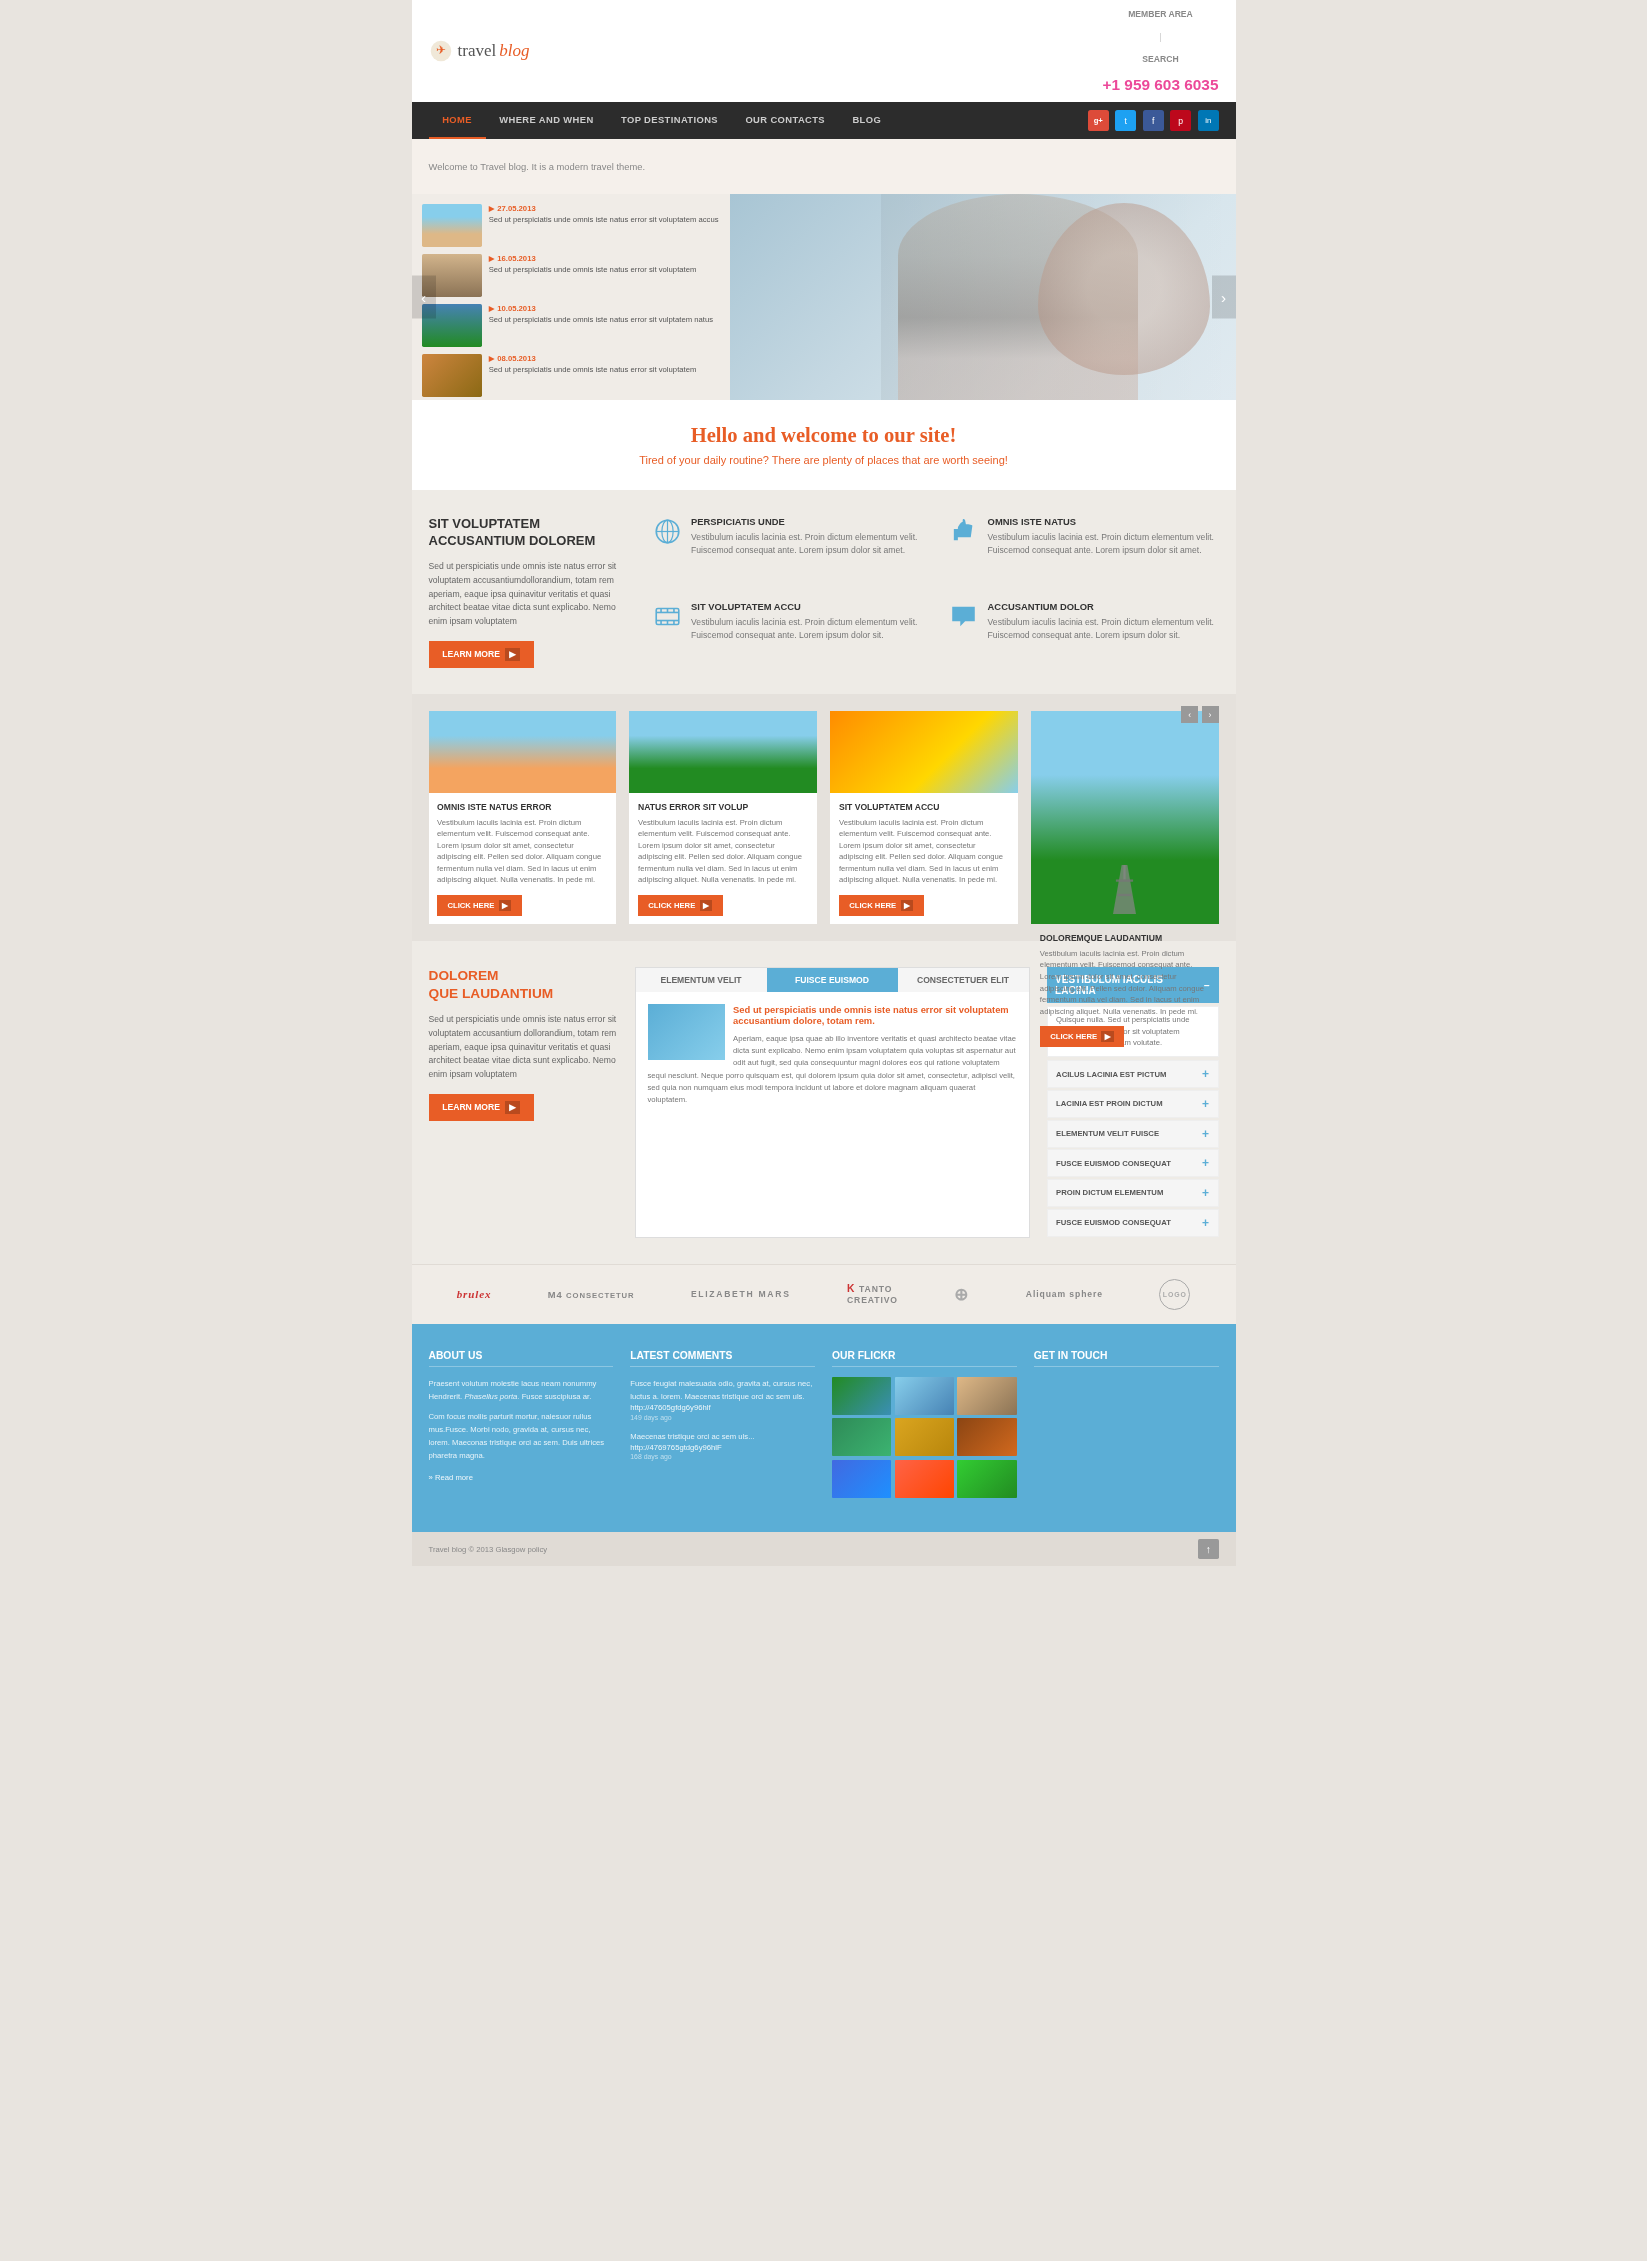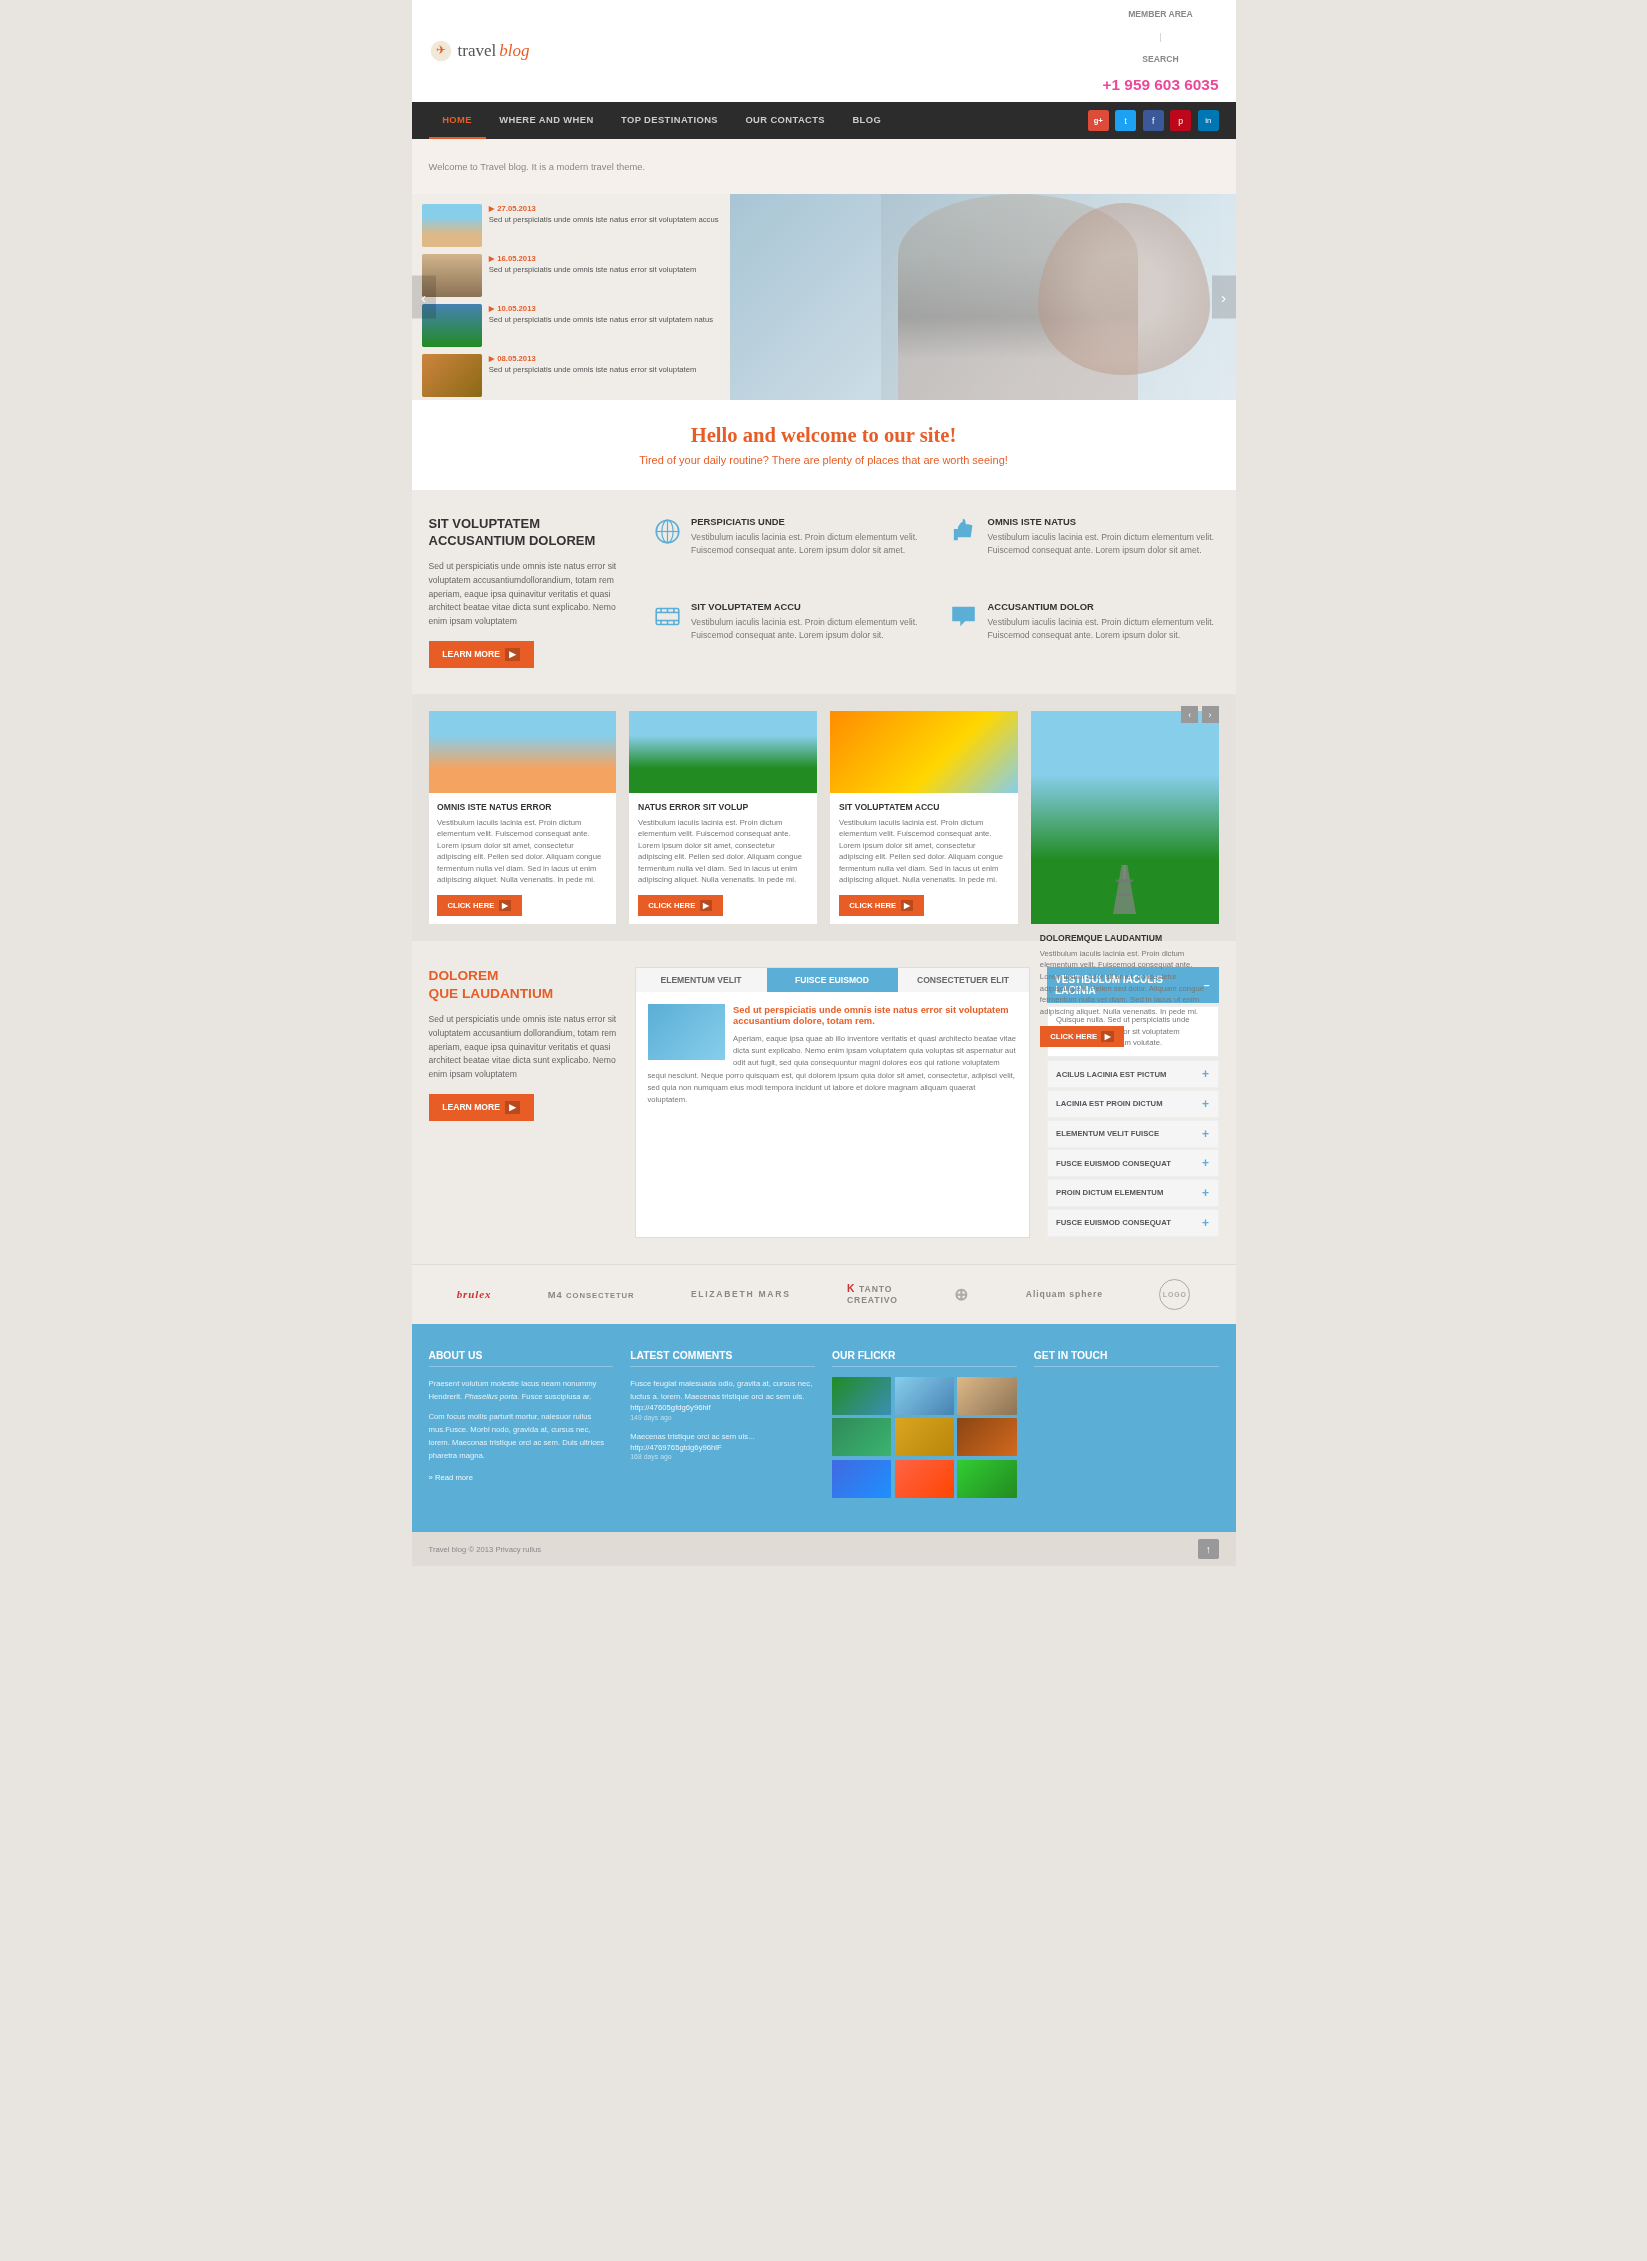--- a/index.html
+++ b/index.html
@@ -481,17 +481,17 @@
     <div class="footer-col">
       <h4>GET IN TOUCH</h4>
     </div>
   </div>
 </footer>
 
 <div class="footer-bottom">
   <div>
     <span>Travel blog © 2013</span>
     <span> </span>
-    <a href="#">Privacy rullus</a>
+    <a href="#">Glasgow policy</a>
   </div>
   <div class="back-top">↑</div>
 </div>
 
 
 </body></html>

